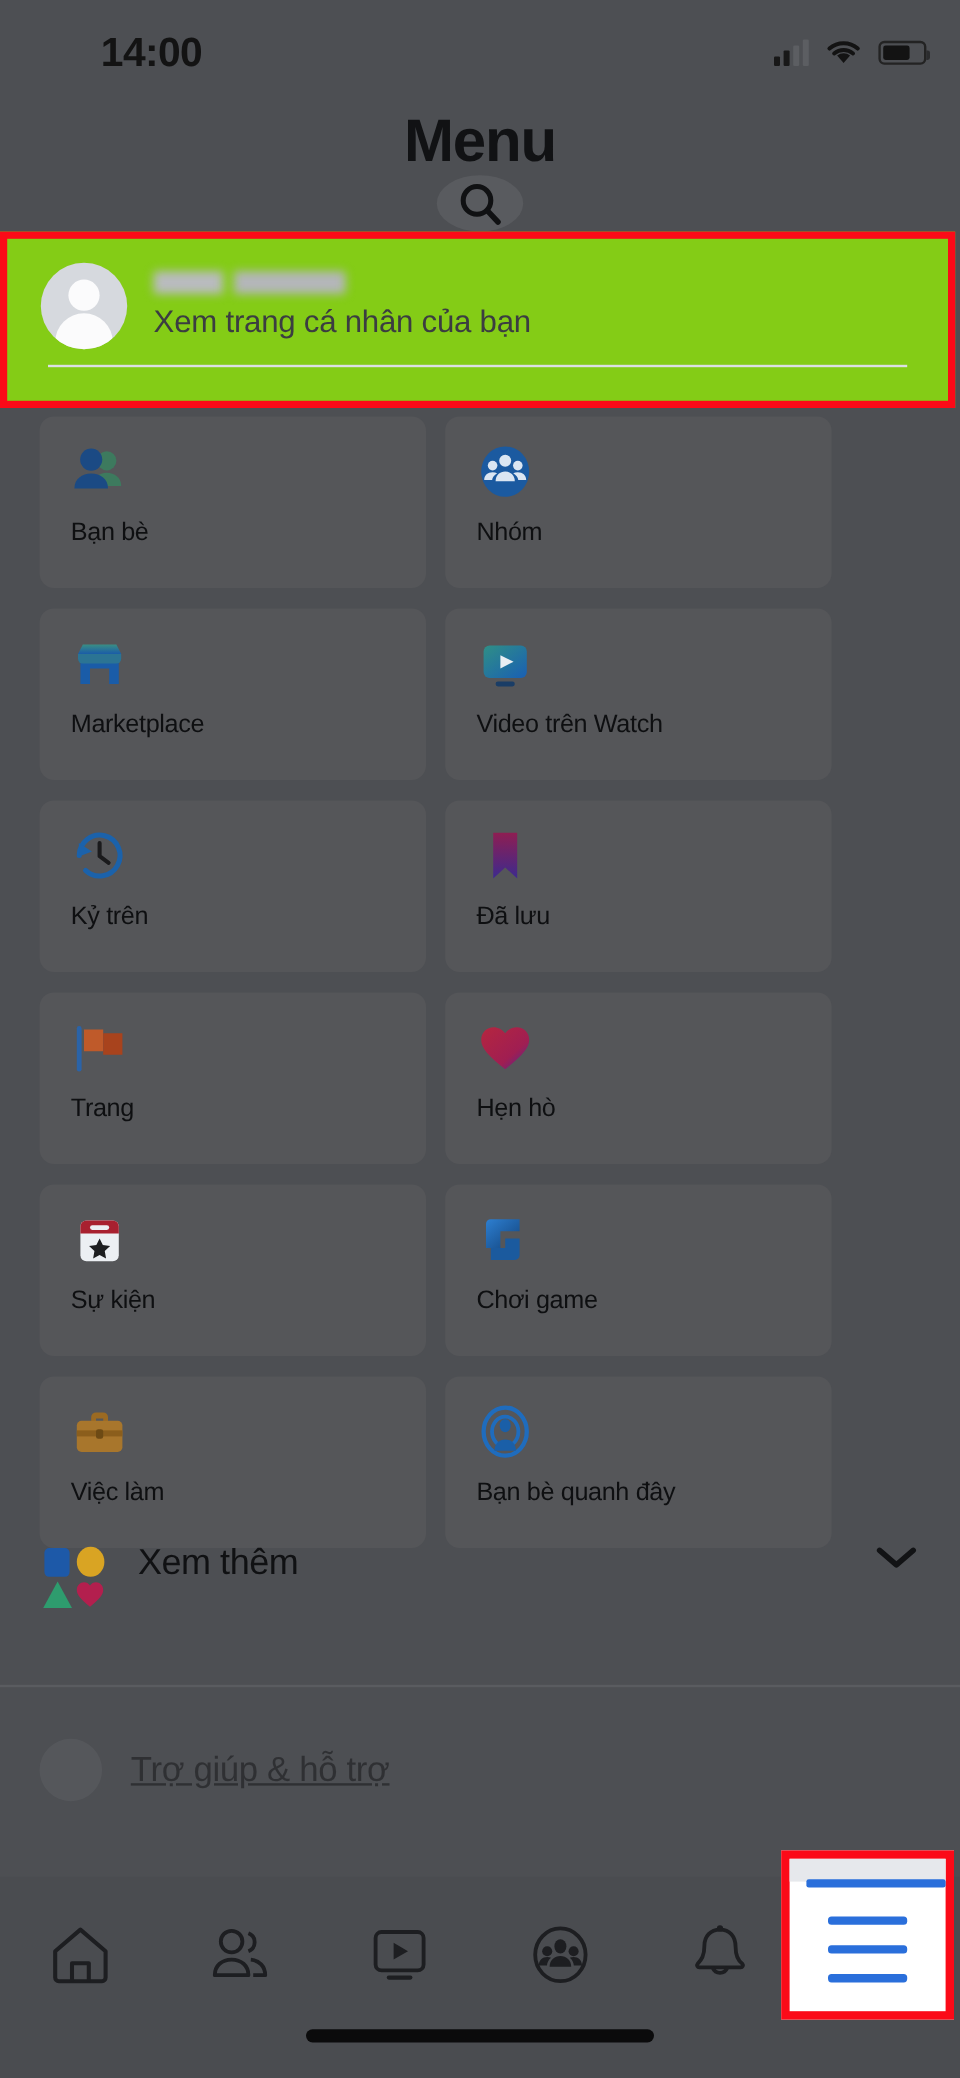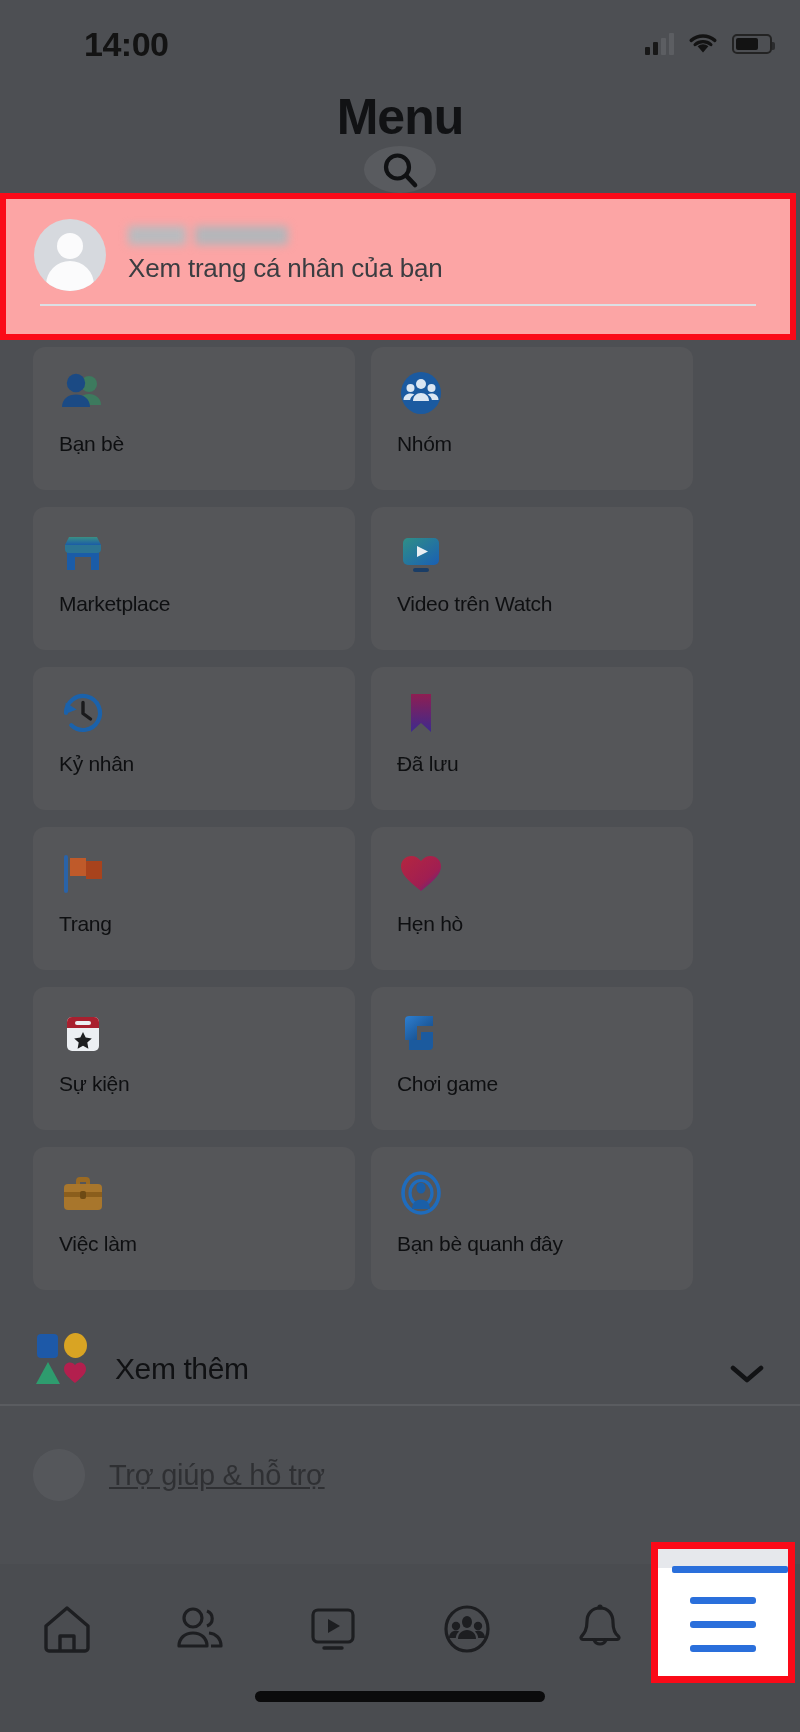--- a/index.html
+++ b/index.html
@@ -56,21 +56,21 @@
   }
   .search-btn {
     width:72px; height:72px; border-radius:50%;
     background:rgba(255,255,255,0.07);
     display:flex; align-items:center; justify-content:center;
   }
 
   
   .profile-wrap {
     position:absolute; left:0; top:193px; width:796px; height:147px;
-    border:6px solid #fb0a18; background:#fca5a5;
+    border:6px solid #fb0a18; background:#84cc16;
   }
   .profile-row {
     display:flex; align-items:center; padding:20px 0 0 28px; gap:22px;
   }
   .avatar {
     width:72px; height:72px; border-radius:50%; background:#d6d9de;
     position:relative; overflow:hidden; flex:0 0 auto;
   }
   .avatar .head {
     position:absolute; left:50%; top:14px; transform:translateX(-50%);
@@ -103,21 +103,21 @@
   }
   .tile-icon { width:48px; height:48px; position:relative; }
   .tile-label {
     position:absolute; left:26px; bottom:34px;
     font-size:21px; color:#0e0f11; letter-spacing:-0.3px; white-space:nowrap;
   }
 
   
   .seemore {
     position:absolute; left:0; top:1286px; width:800px; height:100px;
-    display:flex; align-items:flex-end; padding:0 34px 0 33px;
+    display:flex; align-items:flex-start; padding:0 34px 0 33px;
   }
   .seemore-icon {
     width:56px; height:56px; position:relative; flex:0 0 auto; margin-right:26px;
   }
   .sm-sq { position:absolute; left:4px; top:4px; width:21px; height:24px; background:#1d59a8; border-radius:4px; }
   .sm-ci { position:absolute; left:31px; top:3px; width:23px; height:25px; border-radius:50%; background:#d9a423; }
   .sm-tr {
     position:absolute; left:3px; top:32px; width:0; height:0;
     border-left:12px solid transparent; border-right:12px solid transparent;
     border-bottom:22px solid #2e9c6e;
@@ -275,21 +275,21 @@
     </div>
 
     <div class="tile">
       <div class="tile-icon">
         <svg width="48" height="48" viewBox="0 0 48 48">
           <path d="M7 24 a17 17 0 1 1 5.3 12.3" stroke="#1b62ab" stroke-width="4.2" fill="none" stroke-linecap="round"></path>
           <path d="M6.6 13.5 L7.4 24.5 L17.6 20.6 z" fill="#1b62ab"></path>
           <path d="M24 13.5 v11 l7.5 5.5" stroke="#1a1a1c" stroke-width="3.4" fill="none" stroke-linecap="round" stroke-linejoin="round"></path>
         </svg>
       </div>
-      <div class="tile-label">Kỷ nhân</div>
+      <div class="tile-label">Kỷ trên</div>
     </div>
 
     <div class="tile">
       <div class="tile-icon">
         <svg width="48" height="48" viewBox="0 0 48 48">
           <defs>
               <linearGradient id="bmg" x1="0" y1="0" x2="0" y2="1">
             <stop offset="0" stop-color="#8e1e52"></stop>
                 <stop offset="1" stop-color="#3d2a8e"></stop>
           </linearGradient>

